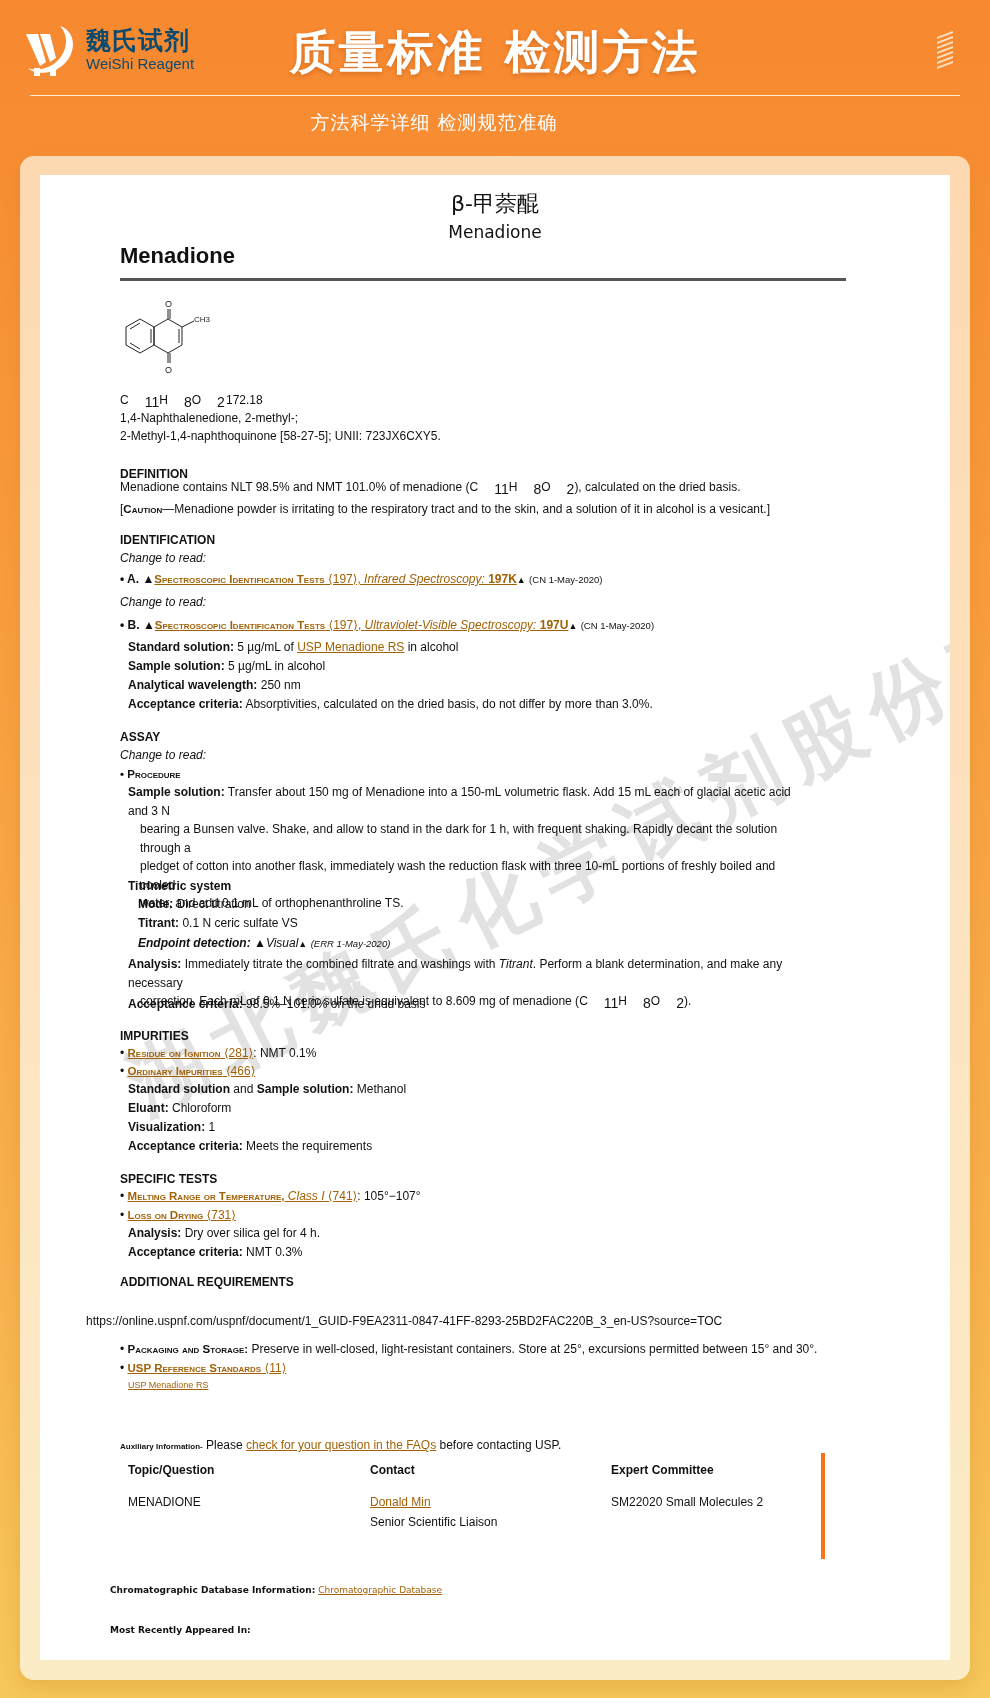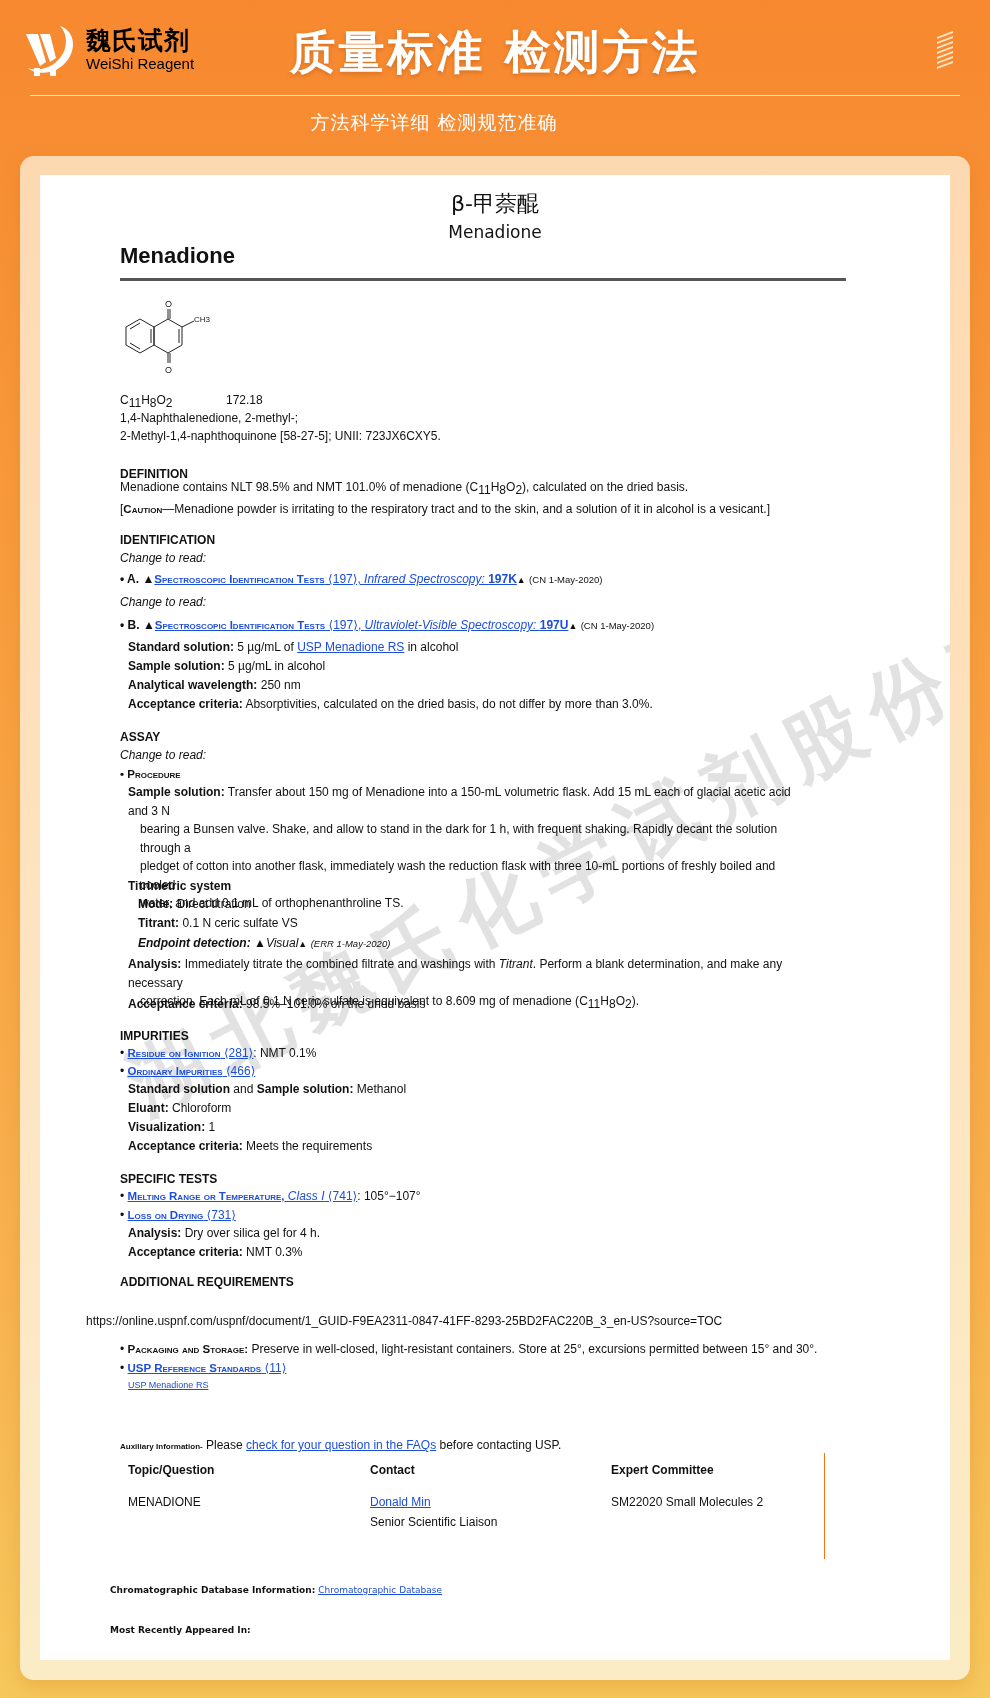--- a/index.html
+++ b/index.html
@@ -7,21 +7,21 @@
   body {
     font-family: "Liberation Sans", sans-serif;
     background: linear-gradient(180deg, #f7882f 0%, #f89a3c 30%, #f8b24f 75%, #f6c85c 100%);
     position: relative;
     color: #111;
   }
   
   .header { position: absolute; left: 0; top: 0; width: 990px; height: 156px; }
   .logo { position: absolute; left: 20px; top: 20px; width: 200px; height: 60px; display: flex; align-items: center; }
   .logo-mark { width: 60px; height: 56px; position: relative; }
-  .logo-text { margin-left: 6px; color: #000000; }
+  .logo-text { margin-left: 6px; color: #0c4a6e; }
   .logo-cn { font-size: 25px; font-weight: bold; letter-spacing: 1px; line-height: 28px; font-family: "DejaVu Sans", sans-serif; }
   .logo-en { font-size: 15px; line-height: 18px; }
   .main-title {
     position: absolute; left: 0; width: 990px; top: 22px; text-align: center;
     color: #fff; font-size: 46px; font-weight: bold; letter-spacing: 3px;
     font-family: "DejaVu Sans", sans-serif;
     text-shadow: 0 2px 4px rgba(150,60,0,0.35);
   }
   .stripes { position: absolute; left: 937px; top: 34px; width: 18px; height: 40px; }
   .stripes span { display: block; height: 2px; width: 16px; background: #fde3c3; margin-bottom: 3px; transform: skewY(-20deg); }
@@ -53,27 +53,27 @@
   .doc-title-en { position: absolute; left: 0; width: 910px; top: 48px; text-align: center; font-size: 17px; font-family: "DejaVu Sans", sans-serif; }
   .mono-title { position: absolute; left: 80px; top: 72px; font-size: 22px; font-weight: bold; font-family: "Liberation Sans", sans-serif; }
   .mono-rule { position: absolute; left: 80px; top: 103px; width: 726px; height: 3px; background: #555; }
   .structure { position: absolute; left: 80px; top: 120px; width: 110px; height: 90px; }
   .abs { position: absolute; left: 80px; white-space: nowrap; }
   .ind1 { left: 88px; }
   .ind2 { left: 98px; }
   .h { font-weight: bold; font-size: 12px; }
   .it { font-style: italic; }
   .b { font-weight: bold; }
-  a, .lnk { color: #1d4ed8; text-decoration: underline; }
+  a, .lnk { color: #a16207; text-decoration: underline; }
   .sc { font-variant: small-caps; font-weight: bold; font-size: 11.5px; }
   .small { font-size: 9.5px; }
-  sub { font-size: 12px; vertical-align: -3px; line-height: 0; }
+  sub { font-size: 14px; vertical-align: -3px; line-height: 0; margin-left: 16px; }
   .para { position: absolute; left: 88px; width: 680px; line-height: 18.5px; }
   .para .cont { padding-left: 12px; }
-  .tbl { position: absolute; left: 80px; top: 1278px; width: 705px; height: 106px; border-right: 1px solid #f97316; }
+  .tbl { position: absolute; left: 80px; top: 1278px; width: 705px; height: 106px; border-right: 4px solid #f97316; }
   .tbl .col { position: absolute; top: 0; font-size: 12px; }
   .footer-note { position: absolute; left: 70px; font-size: 9px; font-family: "DejaVu Sans", sans-serif; }
 </style>
 </head>
 <body>
 
 <div class="header">
   <div class="logo">
     <div class="logo-mark">
       <svg width="60" height="56" viewBox="0 0 60 56">

